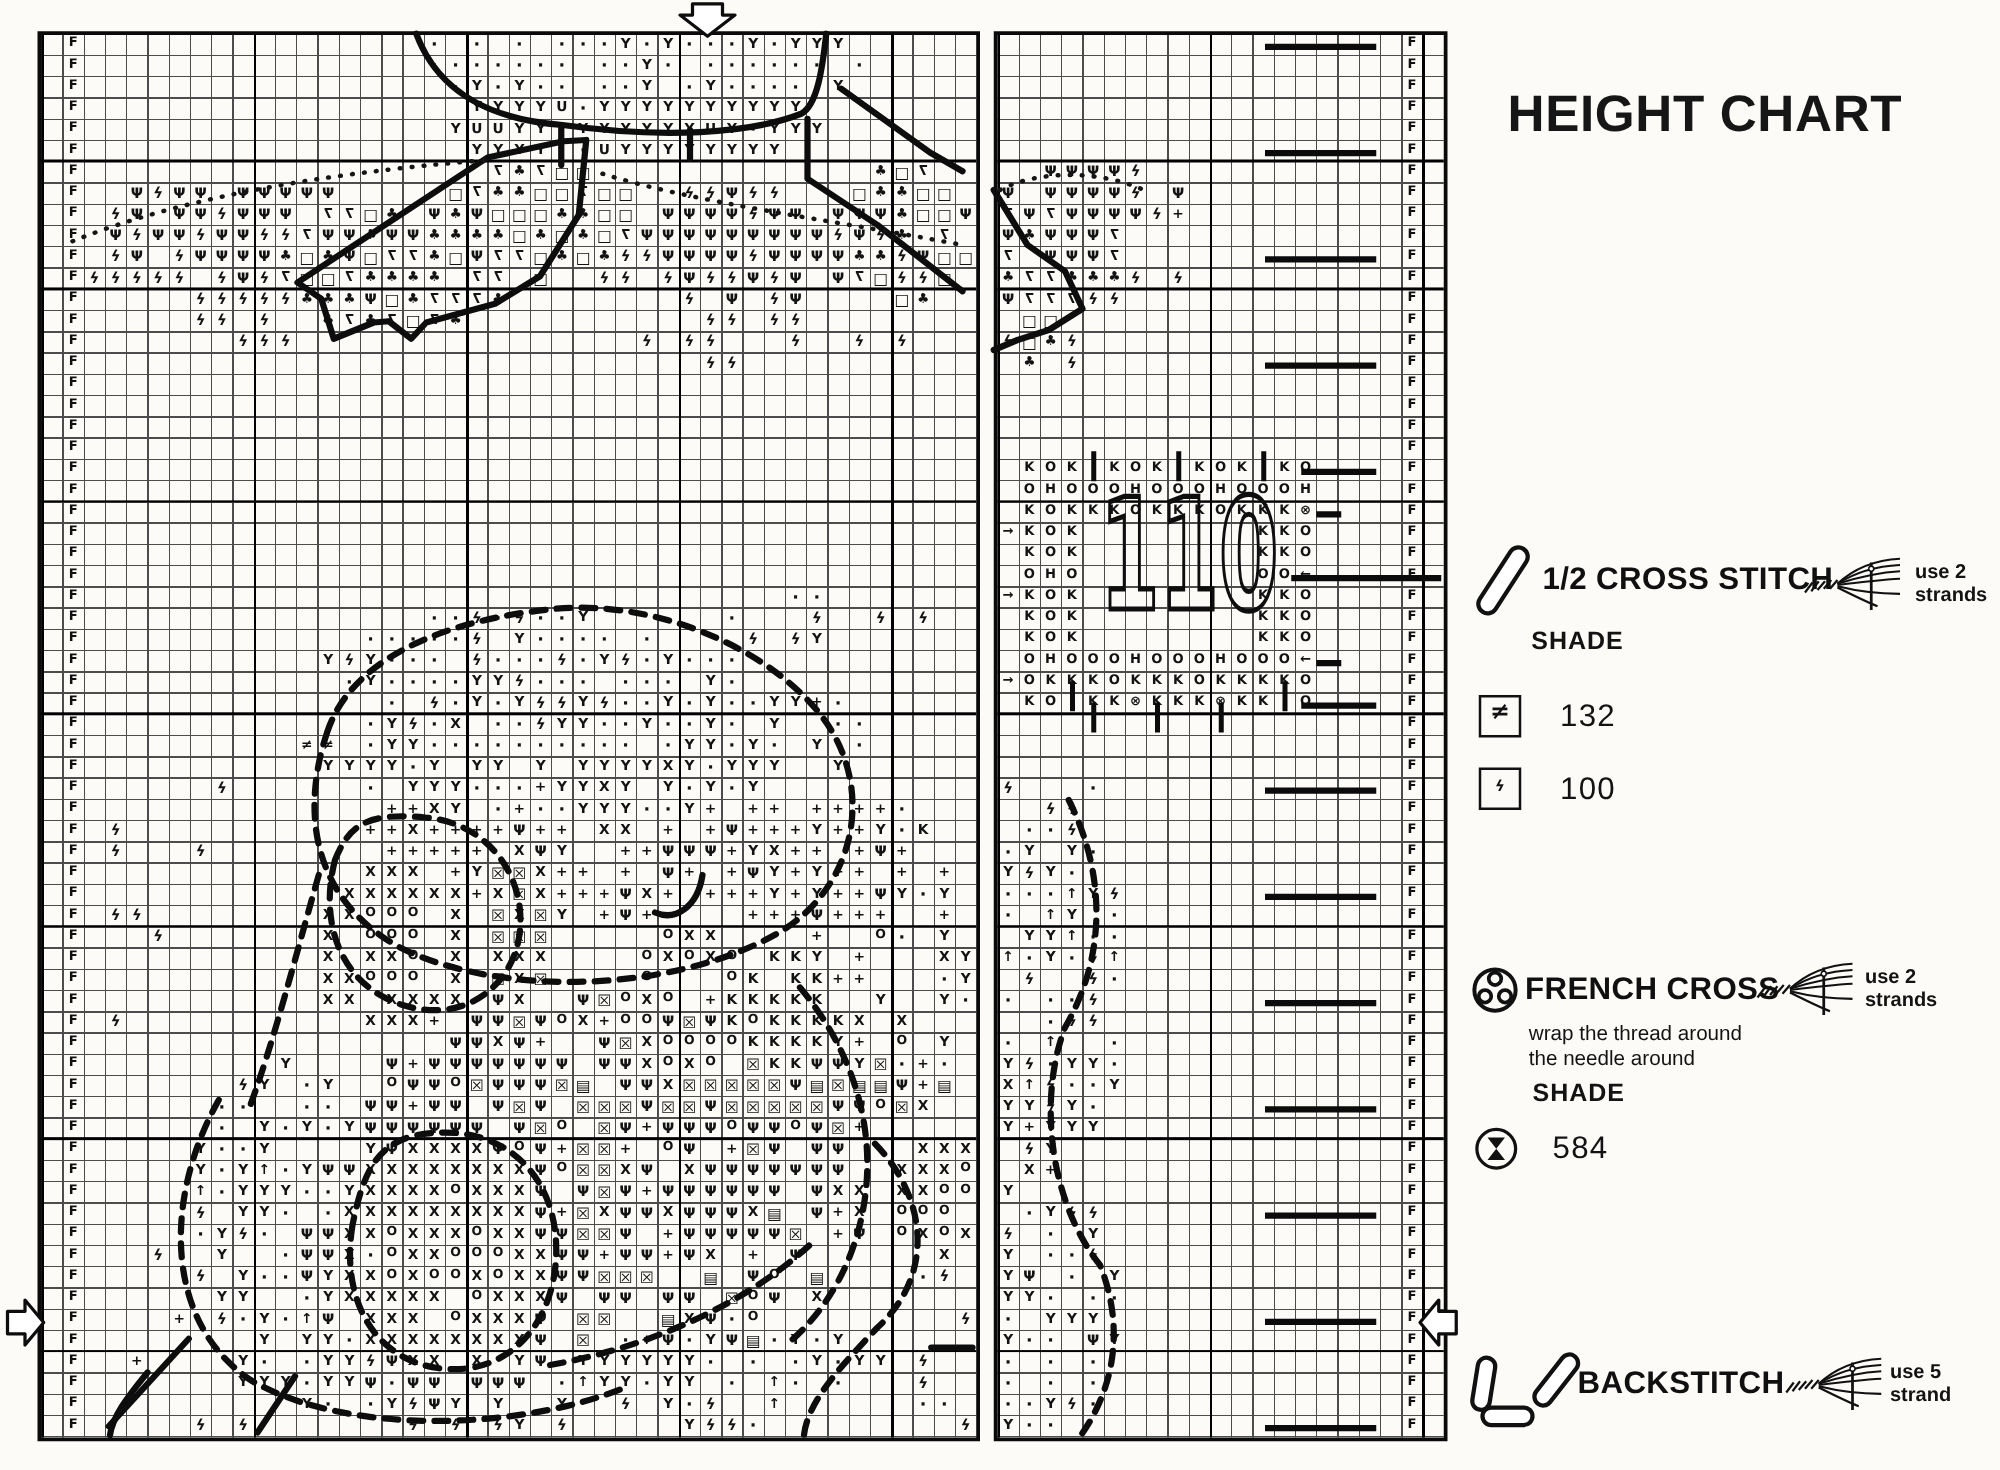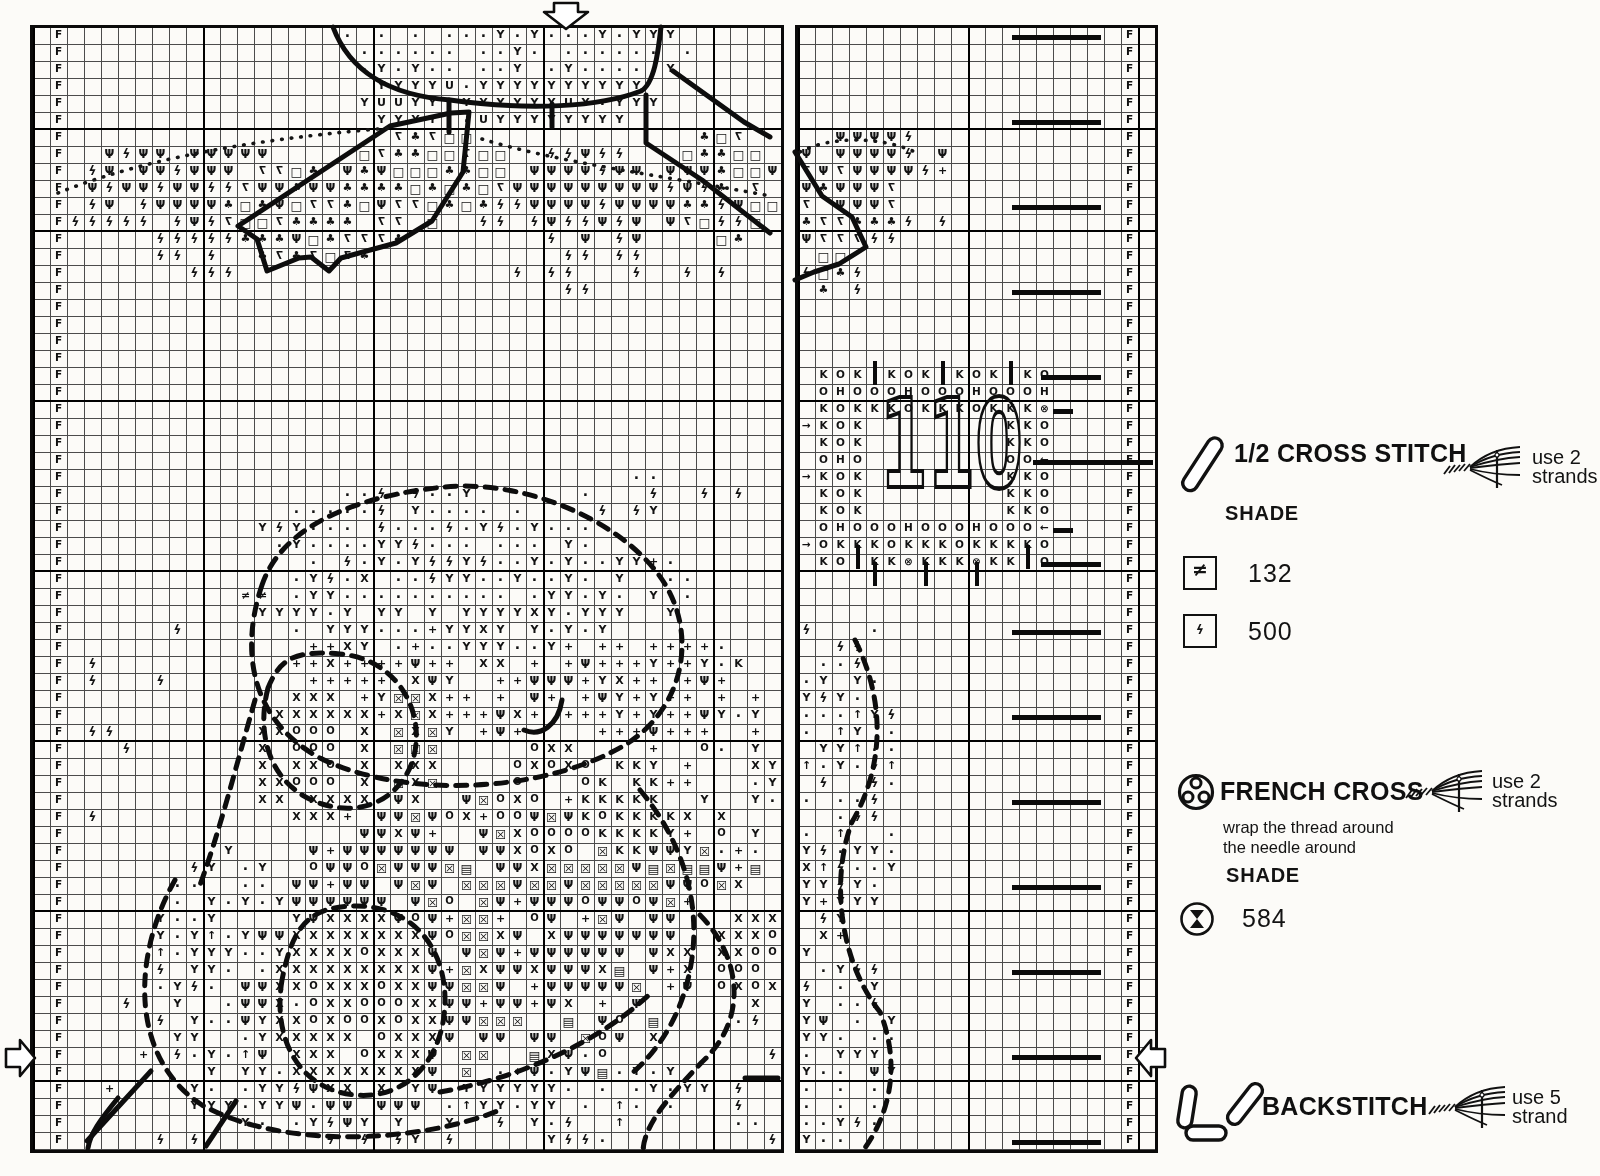--- a/index.html
+++ b/index.html
@@ -34,21 +34,21 @@
   .bs-dashed{fill:none;stroke:#0d0d0d;stroke-width:5;stroke-linecap:round;stroke-linejoin:round;stroke-dasharray:11 9;}
   .bs-dotted{fill:none;stroke:#151515;stroke-width:3.6;stroke-linecap:round;stroke-dasharray:0.6 9;}
   .marker{fill:#ffffff;stroke:#0d0d0d;stroke-width:2.6;stroke-linejoin:round;}
   #hnum{fill:none;stroke:#0e0e0e;stroke-width:3.2px;font-family:"DejaVu Sans",sans-serif;font-weight:bold;}
   
   .legend{position:absolute;left:1150px;top:0;width:450px;height:1176px;}
   .legend > *{position:absolute;}
   .title{font-size:41px;font-weight:bold;letter-spacing:0.5px;color:#161616;}
   .seclabel{font-size:25px;font-weight:bold;letter-spacing:0.3px;color:#101010;}
   .shadehead{font-size:20px;font-weight:bold;letter-spacing:0.8px;}
-  .useblock{font-size:20px;font-weight:normal;line-height:19px;}
+  .useblock{font-size:16px;font-weight:bold;line-height:19px;}
   .notetext{font-size:16.5px;line-height:18px;}
   .sbox{width:30px;height:30px;border:2.5px solid #111;text-align:center;line-height:30px;
         font:bold 19px "DejaVu Sans",sans-serif;}
   .sbox .bolt{font-style:italic;}
   .scode{font-size:25px;letter-spacing:1px;}
   .rod{fill:#fff;stroke:#111;stroke-width:3.4;}
   .oline{fill:none;stroke:#111;}
   .thr{fill:none;stroke:#111;stroke-width:1.8;}
 </style>
 </head>
@@ -1791,41 +1791,42 @@
         <path d="M482,139 C560,163 660,175 770,196" class="bs-dotted"></path>
         <path d="M800,152 C830,136 880,136 915,152" class="bs-dotted"></path>
         <path d="M554,3 L578,3 L578,12 L588,12 L566,29 L544,12 L554,12 Z" class="marker"></path>
         <path d="M6,1049 L20,1049 L20,1040 L35,1058 L20,1076 L20,1067 L6,1067 Z" class="marker"></path>
         <path d="M1165,1049 L1151,1049 L1151,1040 L1136,1058 L1151,1076 L1151,1067 L1165,1067 Z" class="marker"></path>
       </g>
     <text id="hnum" transform="translate(880,487) scale(0.72,1.3)" font-size="95">110</text>
   </svg>
 
   <div class="legend">
+    <div class="title" style="left:56px;top:68px">HEIGHT CHART</div>
 
     <svg class="licon" style="left:12px;top:426px" width="82" height="80" viewBox="0 0 82 80">
       <rect x="33" y="8" width="15" height="60" rx="7.5" class="rod" transform="rotate(33 40 38)"></rect>
     </svg>
-    <div class="seclabel" style="left:84px;top:439px">1/2 CROSS STITCH</div>
+    <div class="seclabel" style="left:84px;top:449px">1/2 CROSS STITCH</div>
     <svg style="left:290px;top:440px" width="84" height="56" viewBox="0 0 84 56">
         <use href="#thread-icon"></use>
       </svg>
     <div class="useblock" style="left:382px;top:448px">
       <span>use 2</span><br>
       <span>strands</span>
     </div>
     <div class="shadehead" style="left:75px;top:502px">SHADE</div>
     <div class="sbox" style="left:33px;top:556px">
       <span>≠</span>
     </div>
     <div class="scode" style="left:98px;top:559px">132</div>
     <div class="sbox" style="left:33px;top:614px">
       <span class="bolt">ϟ</span>
     </div>
-    <div class="scode" style="left:98px;top:617px">500</div>
+    <div class="scode" style="left:98px;top:617px">100</div>
 
     <svg style="left:22px;top:768px" width="48" height="48" viewBox="0 0 48 48">
       <circle cx="24" cy="24" r="16.5" class="oline" stroke-width="3.2"></circle>
       <circle cx="24" cy="15" r="5" class="oline" stroke-width="3"></circle>
       <circle cx="16" cy="29" r="5" class="oline" stroke-width="3"></circle>
       <circle cx="32" cy="29" r="5" class="oline" stroke-width="3"></circle>
     </svg>
     <div class="seclabel" style="left:70px;top:777px">FRENCH CROSS</div>
     <svg style="left:252px;top:764px" width="84" height="56" viewBox="0 0 84 56">
         <use href="#thread-icon"></use>

